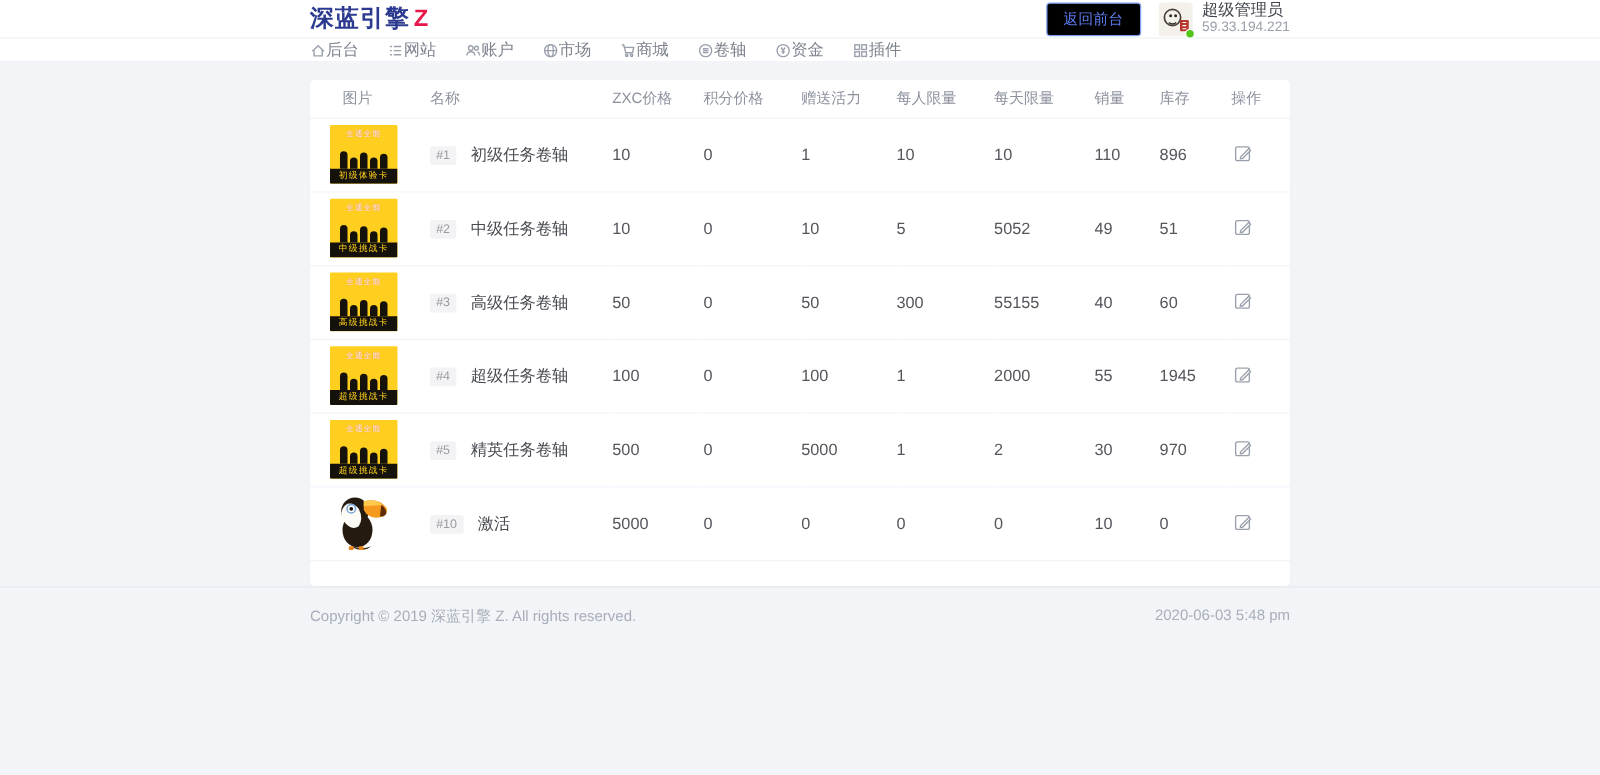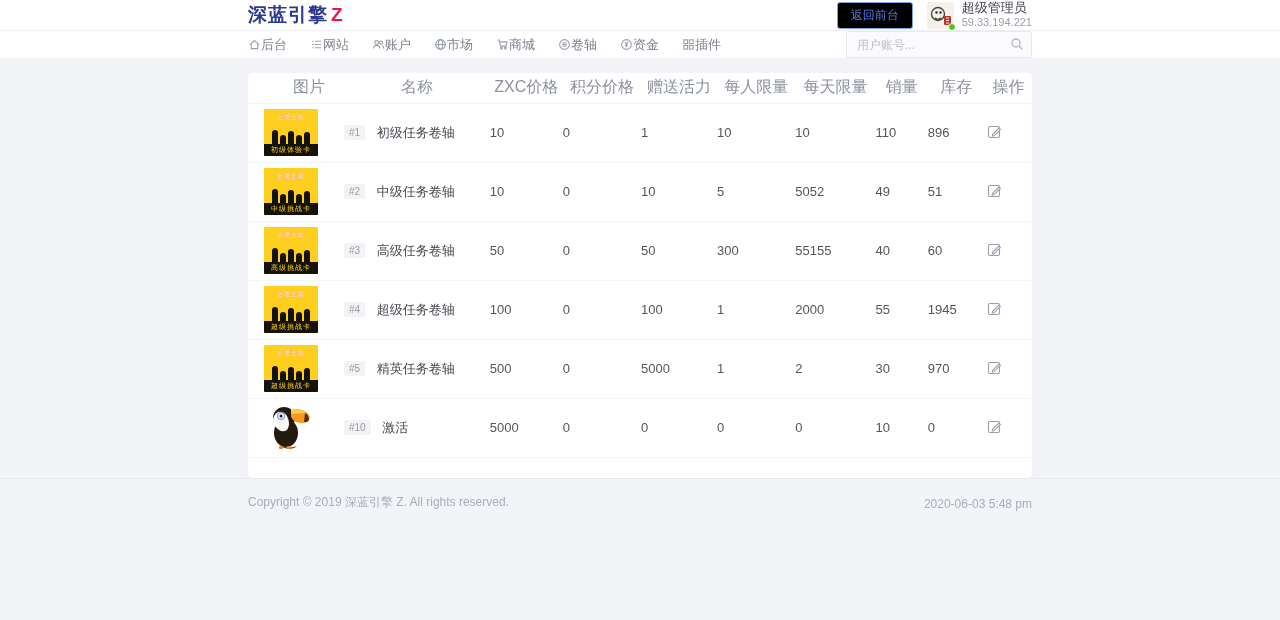--- a/index.html
+++ b/index.html
@@ -1,21 +1,21 @@
 <!DOCTYPE html>
 <html><head>
 <meta charset="utf-8">
 <style>
   * { margin:0; padding:0; box-sizing:border-box; }
   html,body { width:1280px; height:620px; }
   body {
     font-family:"Liberation Sans","DejaVu Sans",sans-serif;
     background:#f2f4f8; color:#54565c; overflow:hidden;
   }
-  .container { width:784px; margin:0 auto;align-items:flex-end; }
+  .container { width:784px; margin:0 auto; }
 
   
   .topbar { height:44px; background:#fff; border-bottom:1px solid #eef0f3; }
   .topbar .container { display:flex; align-items:center; justify-content:space-between; height:100%; }
   .logo { font-size:19px; font-weight:bold; color:#2b3a8f; letter-spacing:1px; cursor:pointer; }
   .logo .accent { color:#e8174a; font-style:normal; margin-left:3px; }
   .top-right { display:flex; align-items:center; gap:14px; }
   .back-btn {
     background:#000000; border:1px solid #7f9ff0; color:#5b79e8; font-size:12px;
     border-radius:3px; padding:4px 13px; cursor:pointer; font-family:inherit;
@@ -49,21 +49,21 @@
   .main { flex:1; }
   .card {
     width:784px; margin:14px auto 0; background:#fff; border-radius:4px;
     box-shadow:0 1px 2px rgba(30,40,80,0.04); overflow:hidden;
   }
   table { width:100%; border-collapse:collapse; table-layout:fixed; }
   col.c1{width:92px} col.c2{width:140px} col.c3{width:70px} col.c4{width:75px}
   col.c5{width:73px} col.c6{width:75px} col.c7{width:77px} col.c8{width:50px}
   col.c9{width:55px} col.c10{width:45px}
   thead th {
-    font-size:16px; font-weight:normal; color:#8d929e; text-align:center;
+    font-size:12px; font-weight:normal; color:#8d929e; text-align:left;
     height:30px; border-bottom:1px solid #f0f3f8; padding:0;
   }
   thead th:first-child { padding-left:26px; }
   tbody td { height:59px; border-bottom:1px solid #f2f6fb; padding:0; font-size:13px; color:#54565c; vertical-align:middle; }
   tbody td.c-img { padding-left:16px; }
   .badge {
     display:inline-block; background:#f3f3f5; color:#9a9aa2; font-size:10px;
     padding:2px 5px; border-radius:2px; margin-right:8px; vertical-align:1px;
   }
   .name { color:#4a4c53; }
@@ -189,27 +189,20 @@
         </a>
         <a class="nav-item">
           <svg width="13" height="13" viewBox="0 0 14 14" fill="none" stroke="currentColor" stroke-width="1.2">
               <rect x="2" y="2" width="4" height="4"></rect>
               <rect x="8" y="2" width="4" height="4"></rect>
               <rect x="2" y="8" width="4" height="4"></rect>
               <rect x="8" y="8" width="4" height="4"></rect>
             </svg>
           <span>插件</span>
         </a>
-      </div>
-      <div class="search-wrap">
-        <input class="search-input" type="text" placeholder="用户账号..." style="">
-        <svg class="search-icon" width="14" height="14" viewBox="0 0 14 14" fill="none" stroke="currentColor" stroke-width="1.3">
-            <circle cx="6" cy="6" r="4"></circle>
-            <path d="M9 9 L12.2 12.2"></path>
-          </svg>
       </div>
     </div>
   </div>
 
   <div class="main">
     <div class="card">
       <table>
         <colgroup>
           <col class="c1">
             <col class="c2">

